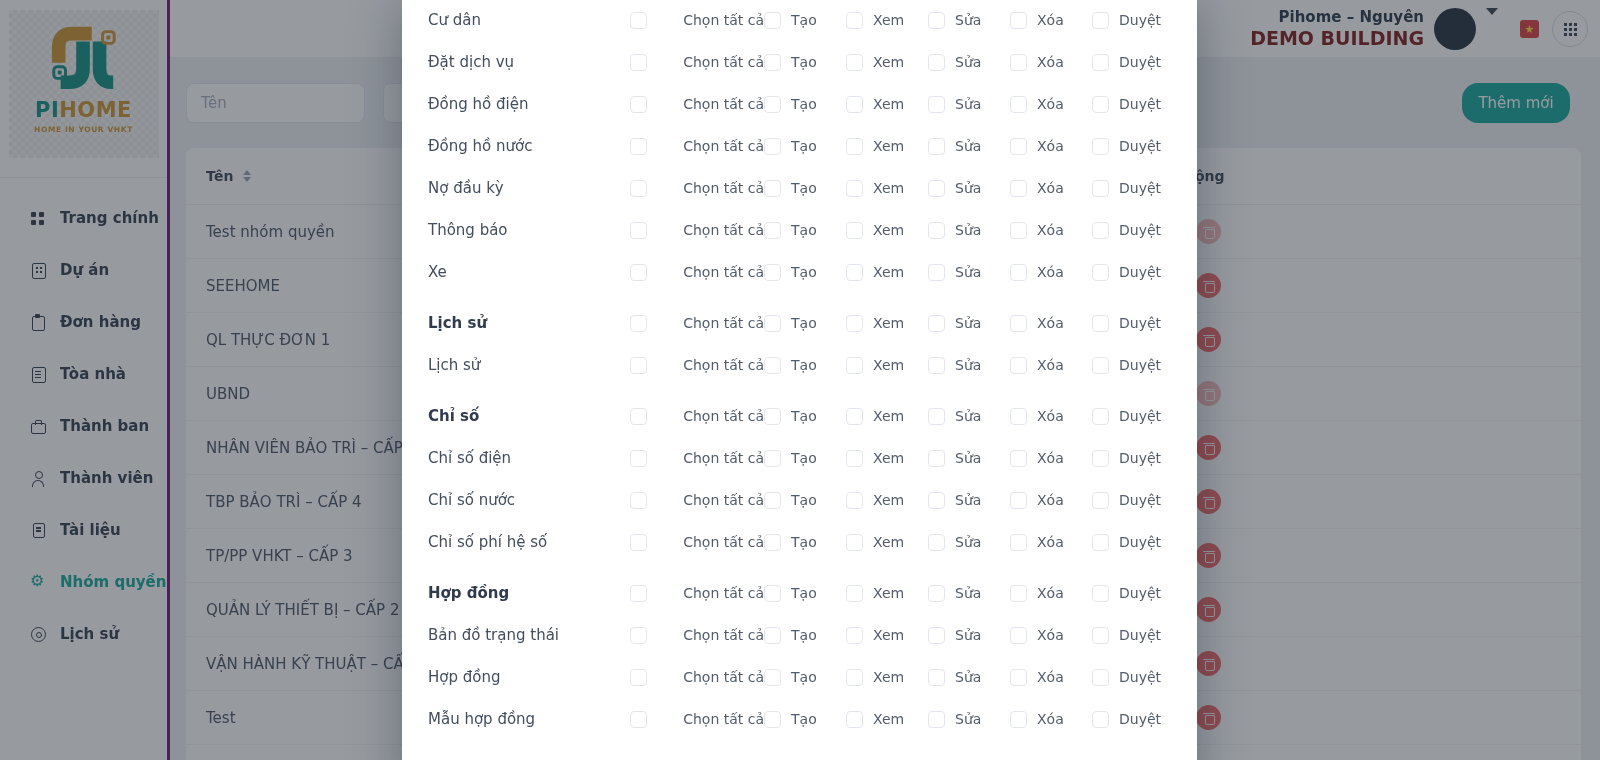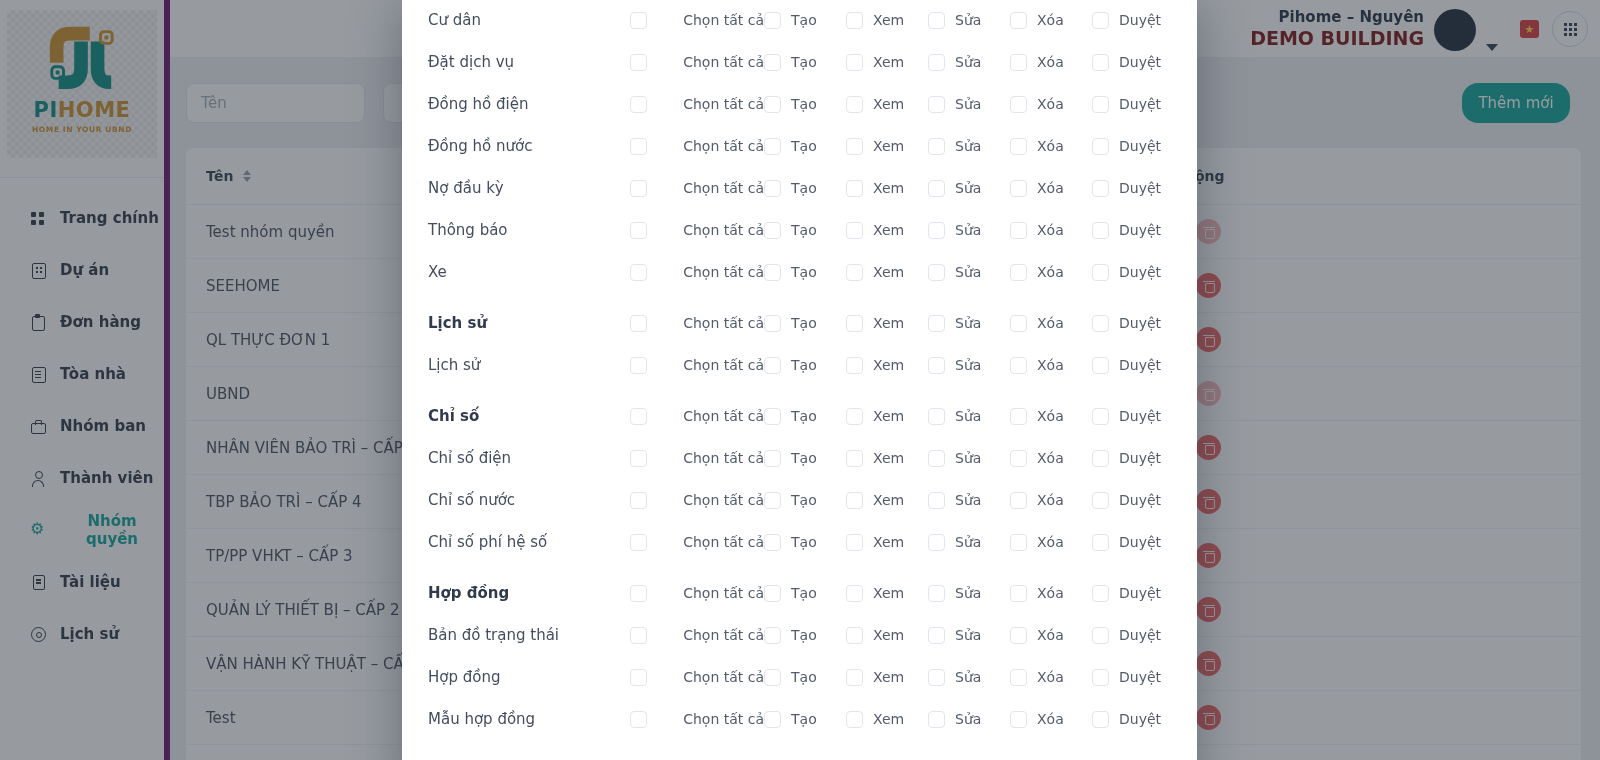--- a/index.html
+++ b/index.html
@@ -6,21 +6,21 @@
   *{box-sizing:border-box;}
   .screen{
     position:relative;width:1600px;height:760px;overflow:hidden;
     background:#eef0f3;
     font-family:"DejaVu Sans","Liberation Sans",sans-serif;
     --accent:#16a79a;--red:#f06a6a;--orange:#cf9531;--teal:#149083;
     --avatar:#27313f;--flagred:#da4343;--flagyellow:#ffd64a;
     --overlay:rgba(33,43,54,0.47);
   }
   
-  .sidebar{position:absolute;left:0;top:0;width:170px;height:760px;background:#fff;border-right:6px solid #701a75;}
+  .sidebar{position:absolute;left:0;top:0;width:170px;height:760px;background:#fff;border-right:3px solid #701a75;}
   .sidebar-top{height:168px;border-bottom:1px solid #edf0f2;}
   .logo-card{width:150px;margin:10px auto 0;height:148px;padding-top:8px;text-align:center;
     background-image:conic-gradient(#ececec 25%,#f7f7f7 0 50%,#ececec 0 75%,#f7f7f7 0);background-size:8px 8px;}
   .logo-text{font-size:21px;font-weight:bold;letter-spacing:.5px;line-height:1;margin-top:2px;}
   .logo-text .p1{color:var(--teal);}
   .logo-text .p2{color:var(--orange);}
   .logo-tag{font-size:7.5px;letter-spacing:.6px;color:var(--orange);margin-top:4px;font-weight:bold;}
   .nav{margin-top:14px;text-align:center;}
   .nav-item{height:52px;display:flex;align-items:center;gap:14px;padding-left:30px;color:#36404e;font-size:15px;font-weight:bold;cursor:pointer;}
   .nav-item.active{color:var(--accent);}
@@ -41,21 +41,21 @@
   .ico-person::before{content:"";position:absolute;left:4.5px;top:0.5px;width:6px;height:6px;border:1.6px solid currentColor;border-radius:50%;}
   .ico-person::after{content:"";position:absolute;left:2px;top:9.5px;width:10px;height:6px;border:1.6px solid currentColor;border-bottom:none;border-radius:6px 6px 0 0;}
   .ico-gear::before{content:"⚙";position:absolute;left:0;top:-1px;font-size:16px;line-height:16px;}
   .ico-doc::before{content:"";position:absolute;left:2.5px;top:1px;width:10px;height:13px;border:1.6px solid currentColor;border-radius:2px;}
   .ico-doc::after{content:"";position:absolute;left:5.5px;top:5px;width:5px;height:1.5px;background:currentColor;box-shadow:0 3px 0 currentColor;}
   .ico-history::before{content:"";position:absolute;left:1px;top:1px;width:13px;height:13px;border:1.6px solid currentColor;border-radius:50%;}
   .ico-history::after{content:"";position:absolute;left:5.5px;top:5.5px;width:4px;height:4px;border:1.6px solid currentColor;border-radius:50%;}
   
   .main{position:absolute;left:170px;top:0;width:1430px;height:760px;}
   .topbar{position:relative;height:58px;background:#fff;border-bottom:1px solid #eef0f2;}
-  .user-block{position:absolute;right:102px;top:8px;display:flex;align-items:flex-end;gap:10px;cursor:pointer;}
+  .user-block{position:absolute;right:102px;top:8px;display:flex;align-items:flex-start;gap:10px;cursor:pointer;}
   .user-text{text-align:right;}
   .user-name{font-size:15px;font-weight:bold;color:#2c3a4a;line-height:1.25;}
   .user-building{font-size:19px;color:#7f1d1d;line-height:1.25;font-weight:bold;}
   .avatar{width:42px;height:42px;border-radius:50%;background:var(--avatar);}
   .caret{width:0;height:0;border-left:6px solid transparent;border-right:6px solid transparent;border-top:7px solid #3b4554;}
   .flag{position:absolute;right:61px;top:20px;width:19px;height:18px;background:var(--flagred);border-radius:3px;
     display:flex;align-items:center;justify-content:center;cursor:pointer;}
   .flag .star{color:var(--flagyellow);font-size:11px;line-height:1;}
   .apps-btn{position:absolute;right:12px;top:11px;width:36px;height:36px;border-radius:50%;border:1.5px solid #d7dce1;background:transparent;cursor:pointer;display:flex;align-items:center;justify-content:center;}
   .ico-apps{width:13px;height:13px;position:relative;display:inline-block;}
@@ -110,21 +110,21 @@
         <svg width="74" height="76" viewBox="0 0 76 78">
           <path d="M12 46 V30 Q12 16 26 16 H46" stroke="var(--orange)" stroke-width="14" fill="none"></path>
           <path d="M37 24 V52 Q37 66 23 66 H14" stroke="var(--teal)" stroke-width="14" fill="none"></path>
           <path d="M54 24 V52 Q54 66 66 66 H68" stroke="var(--teal)" stroke-width="14" fill="none"></path>
           <rect x="57" y="14" width="12" height="12" rx="3.5" fill="none" stroke="var(--orange)" stroke-width="3"></rect>
           <rect x="61" y="18" width="4" height="4" rx="1" fill="var(--orange)"></rect>
           <rect x="7" y="50" width="12" height="12" rx="3.5" fill="none" stroke="var(--teal)" stroke-width="3"></rect>
           <rect x="11" y="54" width="4" height="4" rx="1" fill="var(--teal)"></rect>
         </svg>
         <div class="logo-text"><span class="p1">PI</span><span class="p2">HOME</span></div>
-        <div class="logo-tag">HOME IN YOUR UBND</div>
+        <div class="logo-tag">HOME IN YOUR VHKT</div>
       </div>
     </div>
     <nav class="nav" id="nav">
         <div class="nav-item">
     <span class="ico nav-ico ico-grid"></span>
     <span class="nav-label">Trang chính</span>
   </div>
         <div class="nav-item">
     <span class="ico nav-ico ico-project"></span>
     <span class="nav-label">Dự án</span>
@@ -132,33 +132,33 @@
         <div class="nav-item">
     <span class="ico nav-ico ico-clipboard"></span>
     <span class="nav-label">Đơn hàng</span>
   </div>
         <div class="nav-item">
     <span class="ico nav-ico ico-building"></span>
     <span class="nav-label">Tòa nhà</span>
   </div>
         <div class="nav-item">
     <span class="ico nav-ico ico-briefcase"></span>
-    <span class="nav-label">Nhóm ban</span>
+    <span class="nav-label">Thành ban</span>
   </div>
         <div class="nav-item">
     <span class="ico nav-ico ico-person"></span>
     <span class="nav-label">Thành viên</span>
   </div>
+        <div class="nav-item">
+    <span class="ico nav-ico ico-doc"></span>
+    <span class="nav-label">Tài liệu</span>
+  </div>
         <div class="nav-item active">
     <span class="ico nav-ico ico-gear"></span>
     <span class="nav-label">Nhóm quyền</span>
-  </div>
-        <div class="nav-item">
-    <span class="ico nav-ico ico-doc"></span>
-    <span class="nav-label">Tài liệu</span>
   </div>
         <div class="nav-item">
     <span class="ico nav-ico ico-history"></span>
     <span class="nav-label">Lịch sử</span>
   </div>
       </nav>
   </aside>
 
   <div class="main">
     <div class="topbar">

